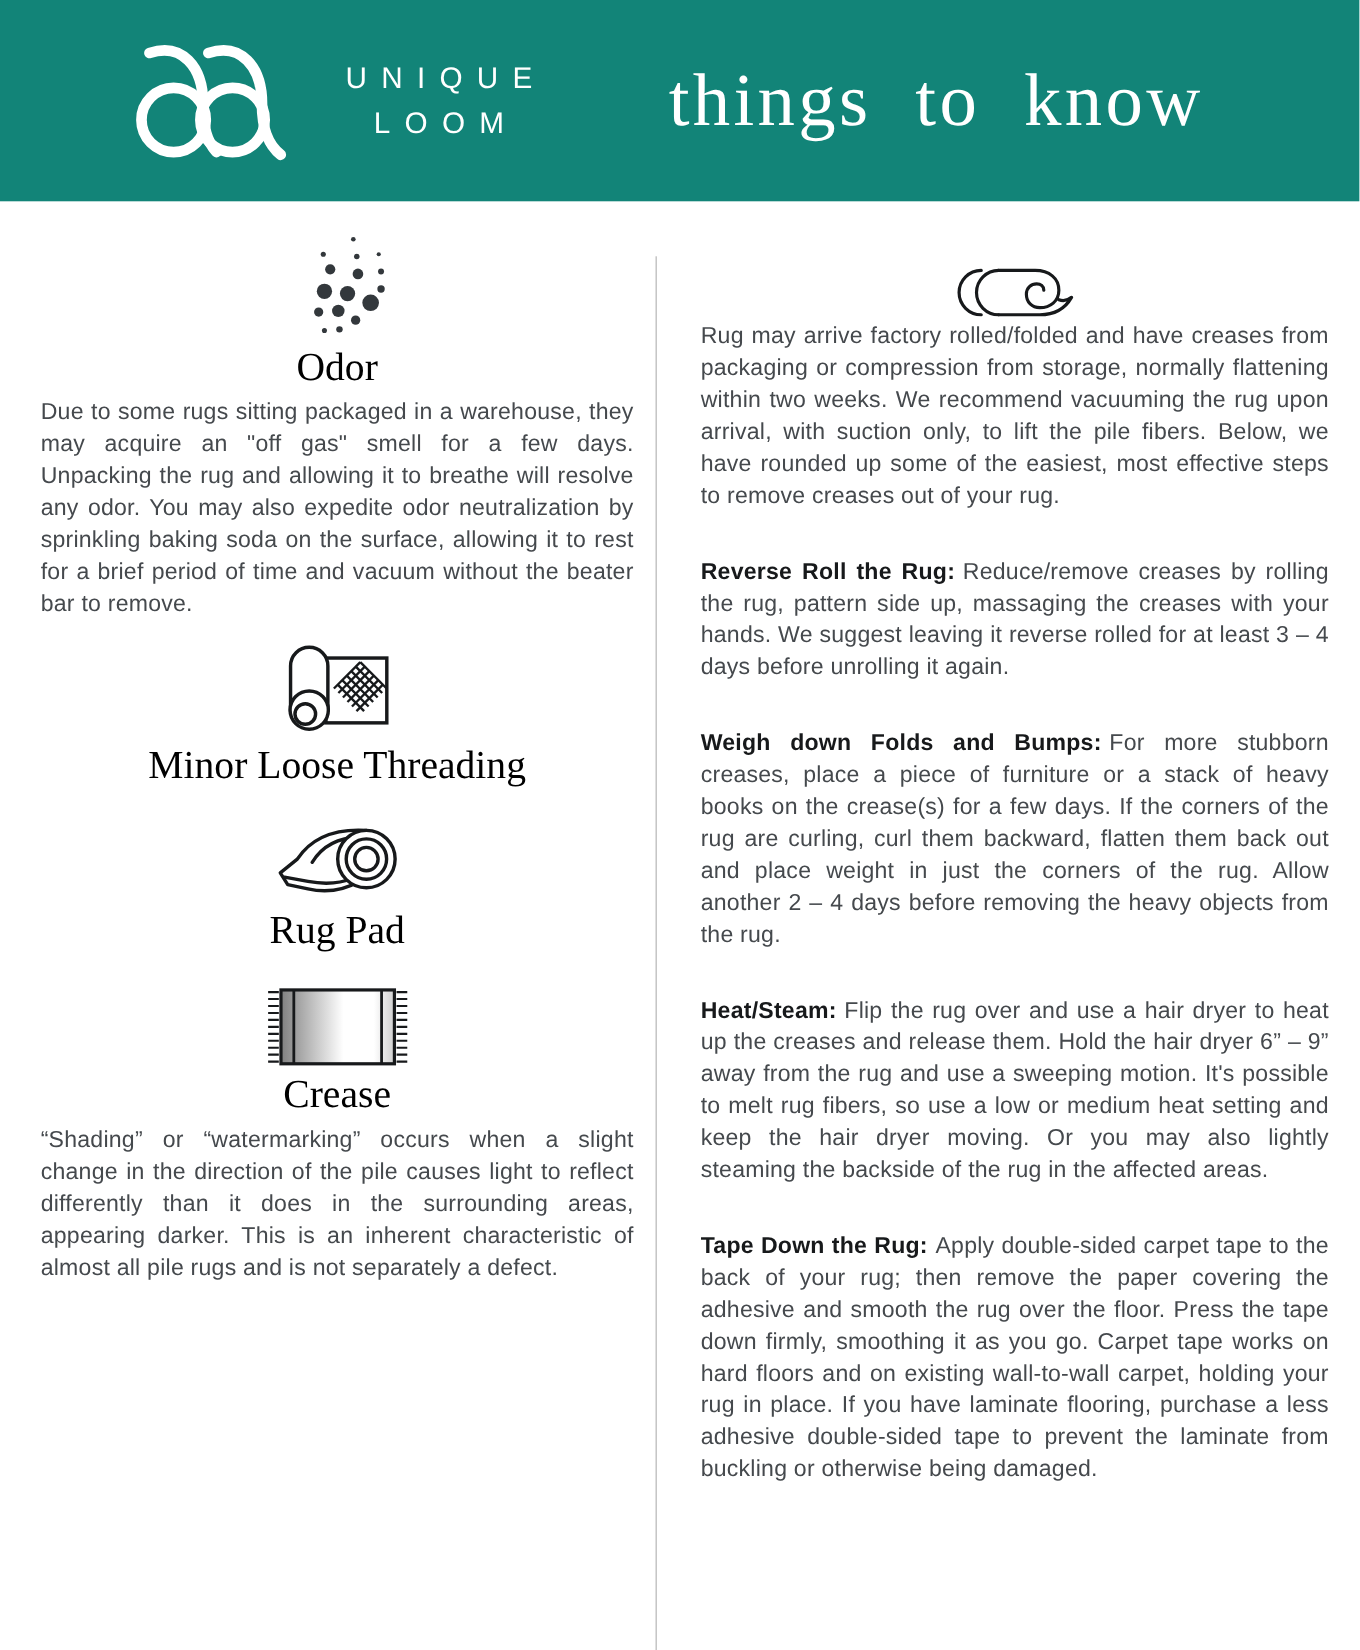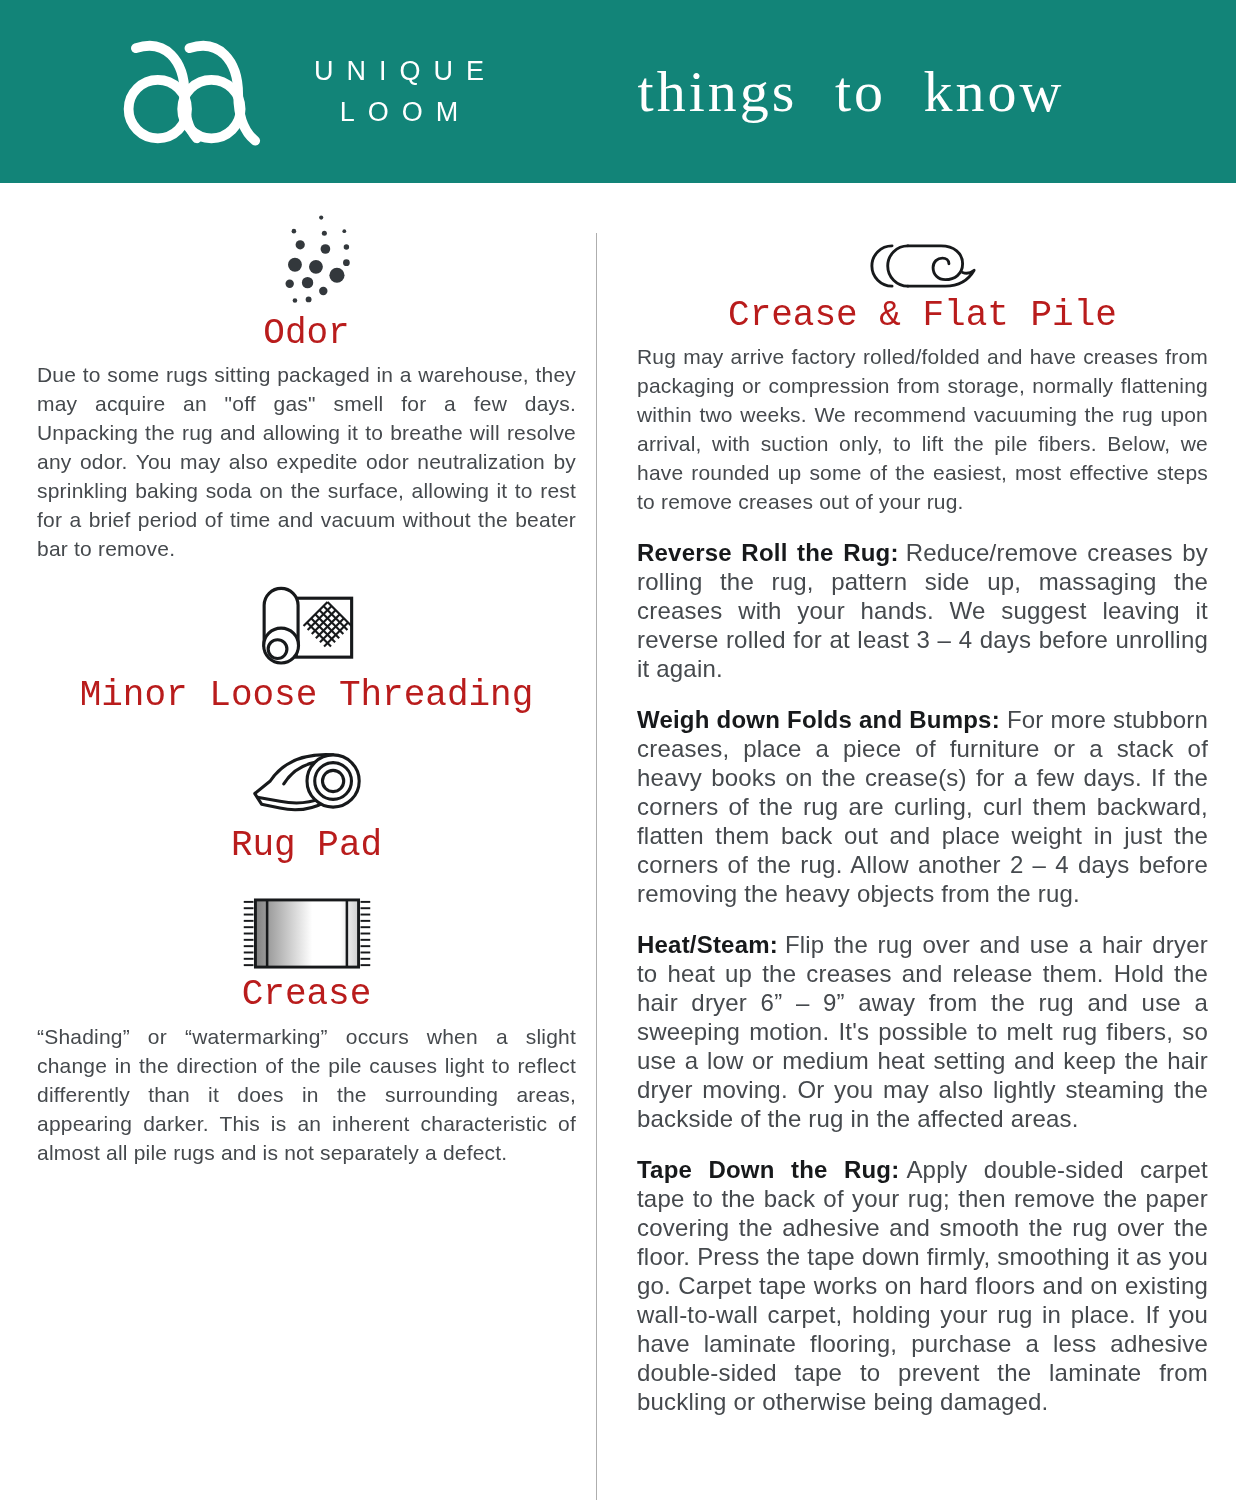--- a/index.html
+++ b/index.html
@@ -16,47 +16,47 @@
   }
   .logo-wrap{display:flex;align-items:center;margin-left:98px;}
   .logo-svg{width:200px;height:112px;display:block;}
   .brand{
     color:#ffffff;font-size:27px;line-height:1.5;letter-spacing:13px;
     text-align:center;margin-left:16px;font-weight:400;white-space:nowrap;
   }
   .header-title{
     flex:1;text-align:center;color:#ffffff;
     font-family:"Liberation Serif", serif;
-    font-size:58px;font-weight:400;letter-spacing:3px;word-spacing:20px;
+    font-size:68px;font-weight:400;letter-spacing:3px;word-spacing:20px;
     padding-right:31px;white-space:nowrap;
   }
 
   
   .content{display:flex;padding-top:26px;height:1291px;overflow:hidden;}
   .col{box-sizing:border-box;}
   .col-left{width:596px;padding:0 20px 0 37px;}
   .divider{width:1px;background:#aeaeae;margin-top:24px;}
   .col-right{width:639px;padding:0 28px 0 40px;}
 
   .section{text-align:center;}
   .icon-row{display:flex;justify-content:center;align-items:flex-end;}
   .section-heading{
-    font-family:Liberation Mono, monospace;color:#b91c1c;
+    font-family:Liberation Serif, serif;color:#000000;
     font-size:36px;font-weight:400;margin:4px 0 6px;line-height:1.15;
   }
   .section-body{
     text-align:justify;color:#45494D;font-size:21px;line-height:29px;
     margin:0;letter-spacing:0.2px;
   }
   .sec-threading{margin-top:16px;}
   .sec-rugpad{margin-top:24px;}
   .sec-shading{margin-top:32px;}
 
-  .tip{ text-align:justify;color:#45494D;font-size:24px;line-height:29px;
-        margin:22px 0 0 0;letter-spacing:0.2px;}
+  .tip{ text-align:justify;color:#45494D;font-size:21px;line-height:29px;
+        margin:40px 0 0 0;letter-spacing:0.2px;}
   .tip-label{font-weight:700;color:#17191B;margin-right:7px;}
 
   .ic{display:block;}
   .ic-stroke{stroke:#17191B;fill:none;}
 </style>
 </head>
 <body>
 
 <div class="page">
 
@@ -204,21 +204,20 @@
         <div class="icon-row" style="margin-top:32px;">
           <svg class="ic" width="108" height="50" viewBox="0 0 150 68">
             <g class="ic-stroke" stroke-width="4" stroke-linecap="round" stroke-linejoin="round">
               <path d="M32,6 A26,26 0 0 0 32,62"></path>
               <path d="M54,6 A26,26 0 0 0 54,62"></path>
               <path d="M54,6 H100 C118,6 130,16 130,31 C130,45 119,53 106,53 C96,53 89,46 89,36 C89,28 95,23 102,23 C107,23 111,26 111,31"></path>
               <path d="M54,62 H106 C124,62 138,54 146,40 C141,44 135,45 130,43"></path>
             </g>
           </svg>
         </div>
-        <h2 class="section-heading">Crease &amp; Flat Pile</h2>
         <p class="section-body">Rug may arrive factory rolled/folded and have creases from packaging or compression from storage, normally flattening within two weeks. We recommend vacuuming the rug upon arrival, with suction only, to lift the pile fibers. Below, we have rounded up some of the easiest, most effective steps to remove creases out of your rug.</p>
 
         <p class="tip"><span class="tip-label">Reverse Roll the Rug:</span><span>Reduce/remove creases by rolling the rug, pattern side up, massaging the creases with your hands. We suggest leaving it reverse rolled for at least 3 – 4 days before unrolling it again.</span></p>
 
         <p class="tip"><span class="tip-label">Weigh down Folds and Bumps:</span><span>For more stubborn creases, place a piece of furniture or a stack of heavy books on the crease(s) for a few days. If the corners of the rug are curling, curl them backward, flatten them back out and place weight in just the corners of the rug. Allow another 2 – 4 days before removing the heavy objects from the rug.</span></p>
 
         <p class="tip"><span class="tip-label">Heat/Steam:</span><span>Flip the rug over and use a hair dryer to heat up the creases and release them. Hold the hair dryer 6” – 9” away from the rug and use a sweeping motion. It's possible to melt rug fibers, so use a low or medium heat setting and keep the hair dryer moving. Or you may also lightly steaming the backside of the rug in the affected areas.</span></p>
 
         <p class="tip"><span class="tip-label">Tape Down the Rug:</span><span>Apply double-sided carpet tape to the back of your rug; then remove the paper covering the adhesive and smooth the rug over the floor. Press the tape down firmly, smoothing it as you go. Carpet tape works on hard floors and on existing wall-to-wall carpet, holding your rug in place. If you have laminate flooring, purchase a less adhesive double-sided tape to prevent the laminate from buckling or otherwise being damaged.</span></p>
       </div>

